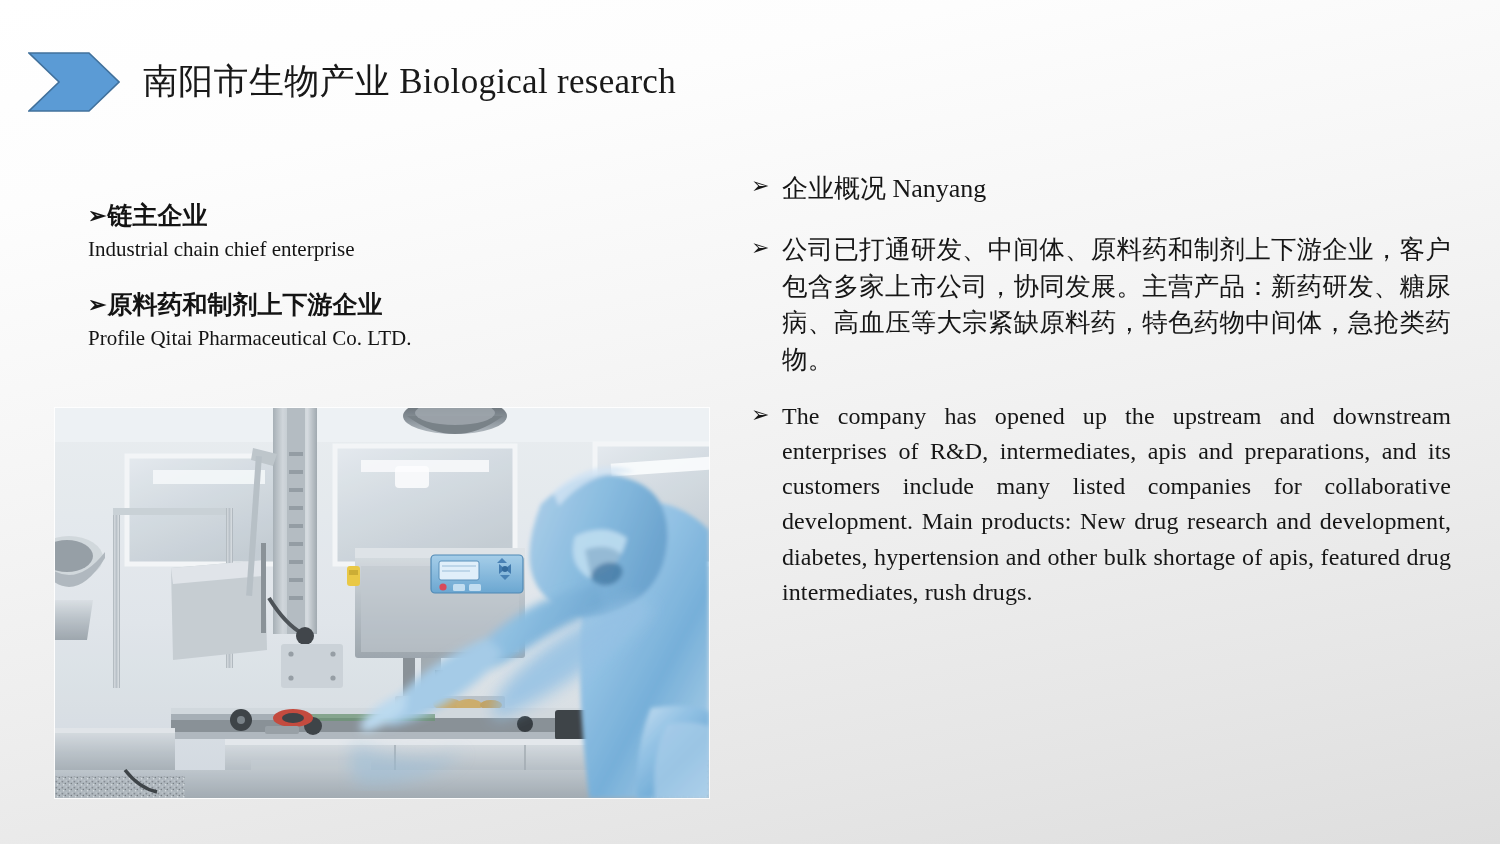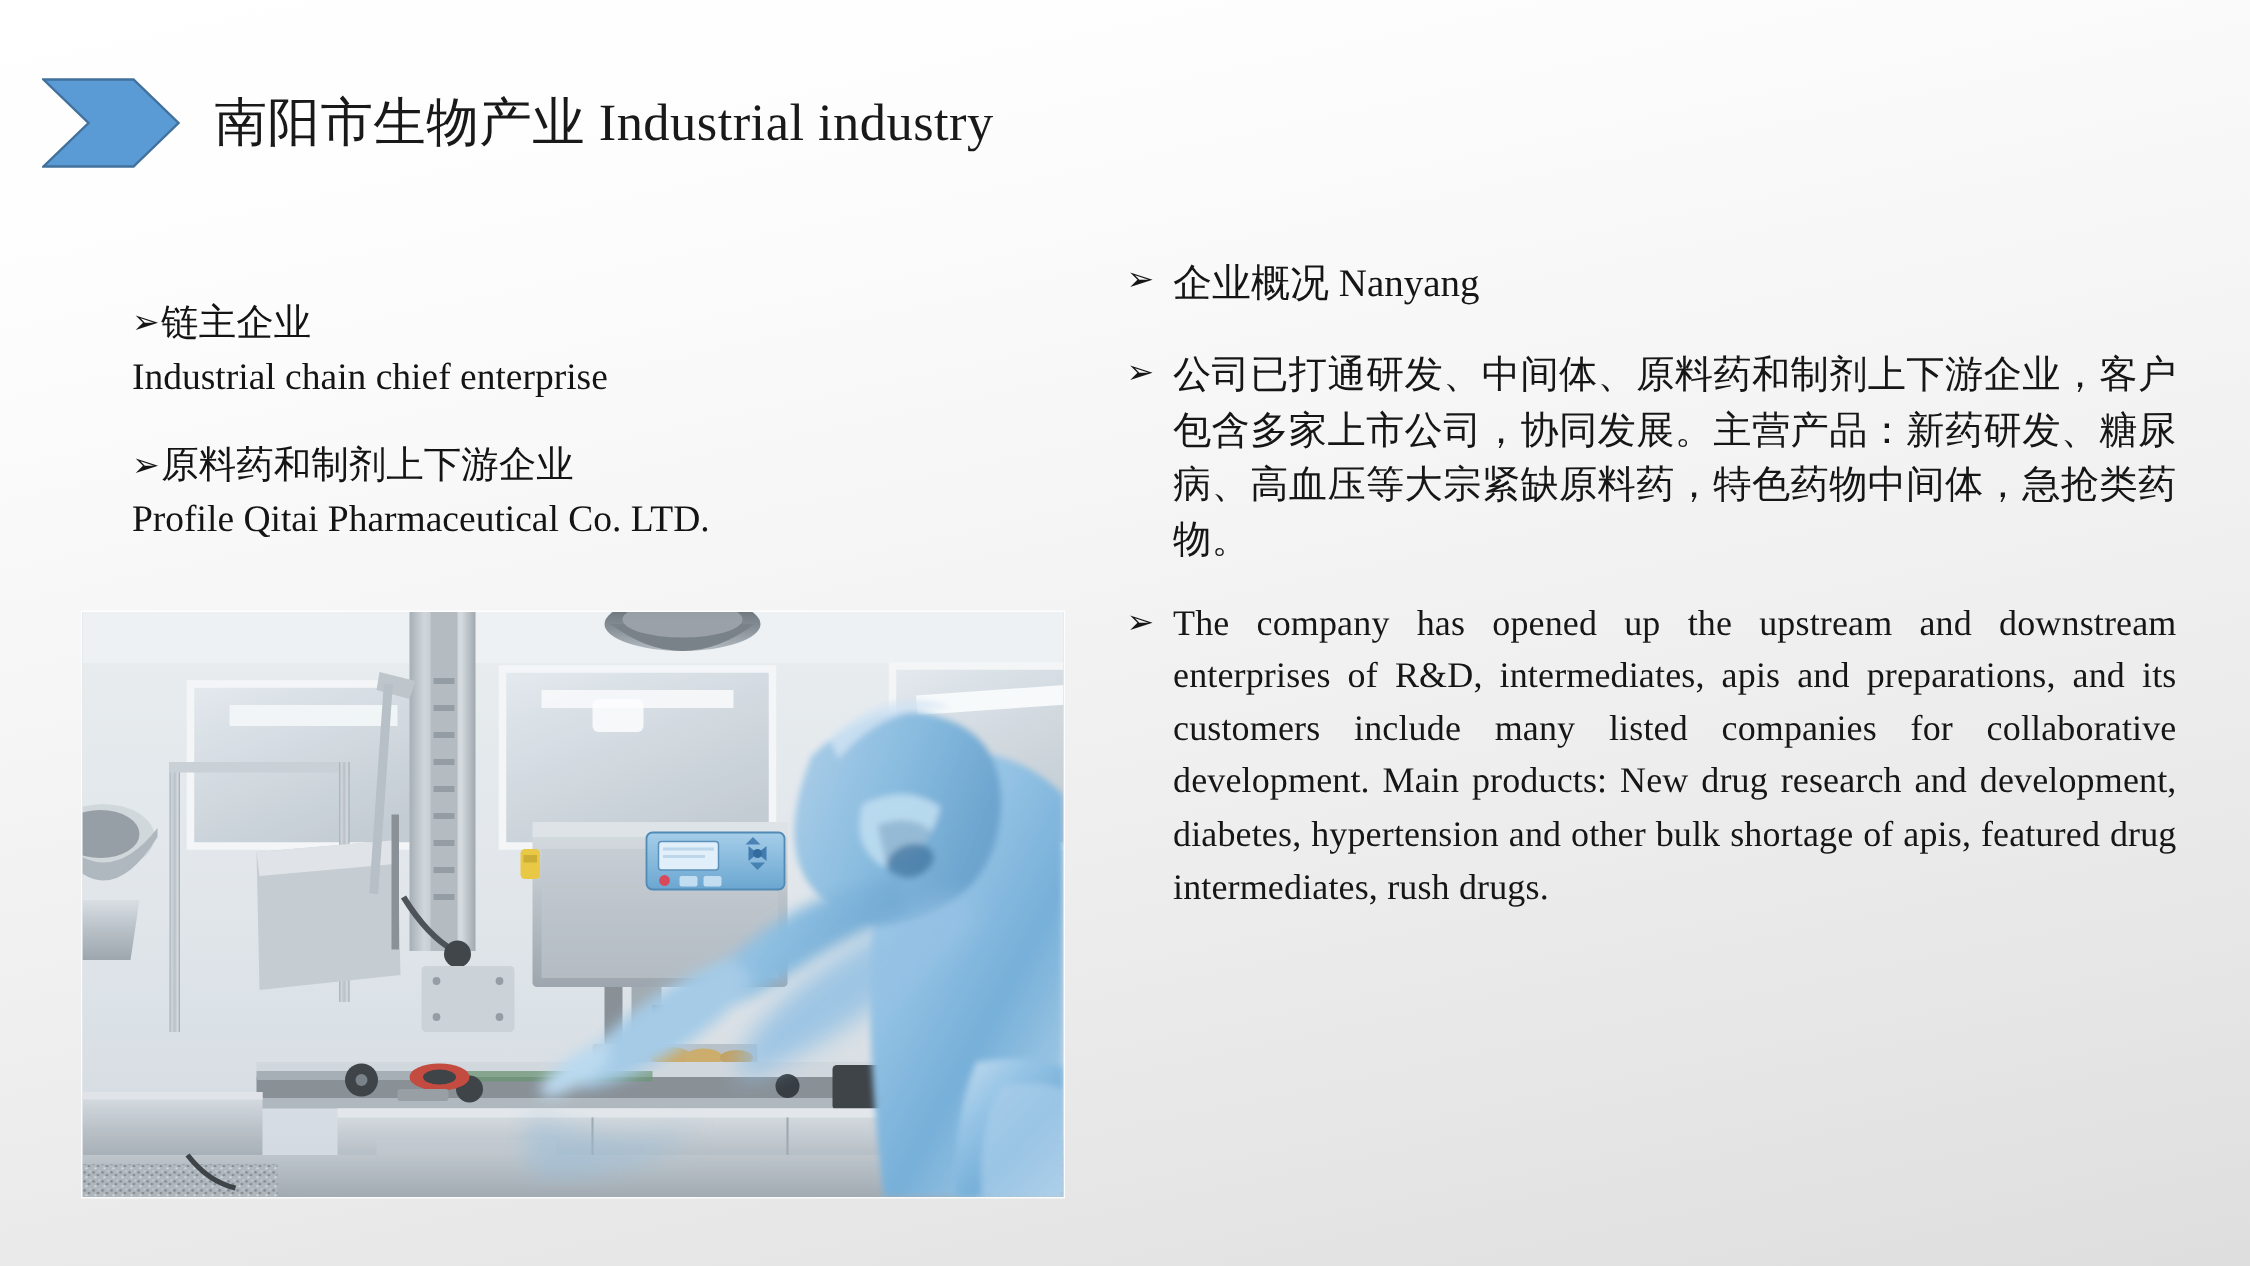--- a/index.html
+++ b/index.html
@@ -67,29 +67,30 @@
     width: 630px;
   }
 
   .lc-block { margin-bottom: 26px; }
 
   .lc-cn {
     font-size: 25px;
     color: #141414;
     line-height: 1.28;
     white-space: nowrap;
+    font-weight: bold;
   }
   .lc-cn .bullet {
     font-size: 22px;
     margin-right: 1px;
     display: inline-block;
     vertical-align: 1px;
   }
   .lc-en {
-    font-size: 25px;
+    font-size: 21px;
     color: #141414;
     line-height: 1.3;
     margin-top: 4px;
     white-space: nowrap;
   }
 
   
   .photo-frame {
     position: absolute;
     left: 55px;
@@ -161,21 +162,21 @@
 <div class="slide">
 
   <div class="title-row">
 
     <div class="chevron">
       <svg viewBox="0 0 92 60" xmlns="http://www.w3.org/2000/svg">
         <polygon points="1,1 61,1 91,30 61,59 1,59 31,30" fill="#5b9bd5" stroke="#41719c" stroke-width="1.6" stroke-linejoin="miter"></polygon>
       </svg>
     </div>
 
-    <div class="slide-title">南阳市生物产业 Industrial industry</div>
+    <div class="slide-title">南阳市生物产业 Biological research</div>
   </div>
 
   <div class="left-col">
 
     <div class="lc-block">
       <div class="lc-cn"><span class="bullet">➢</span><span>链主企业</span></div>
       <div class="lc-en">Industrial chain chief enterprise</div>
     </div>
 
     <div class="lc-block">

